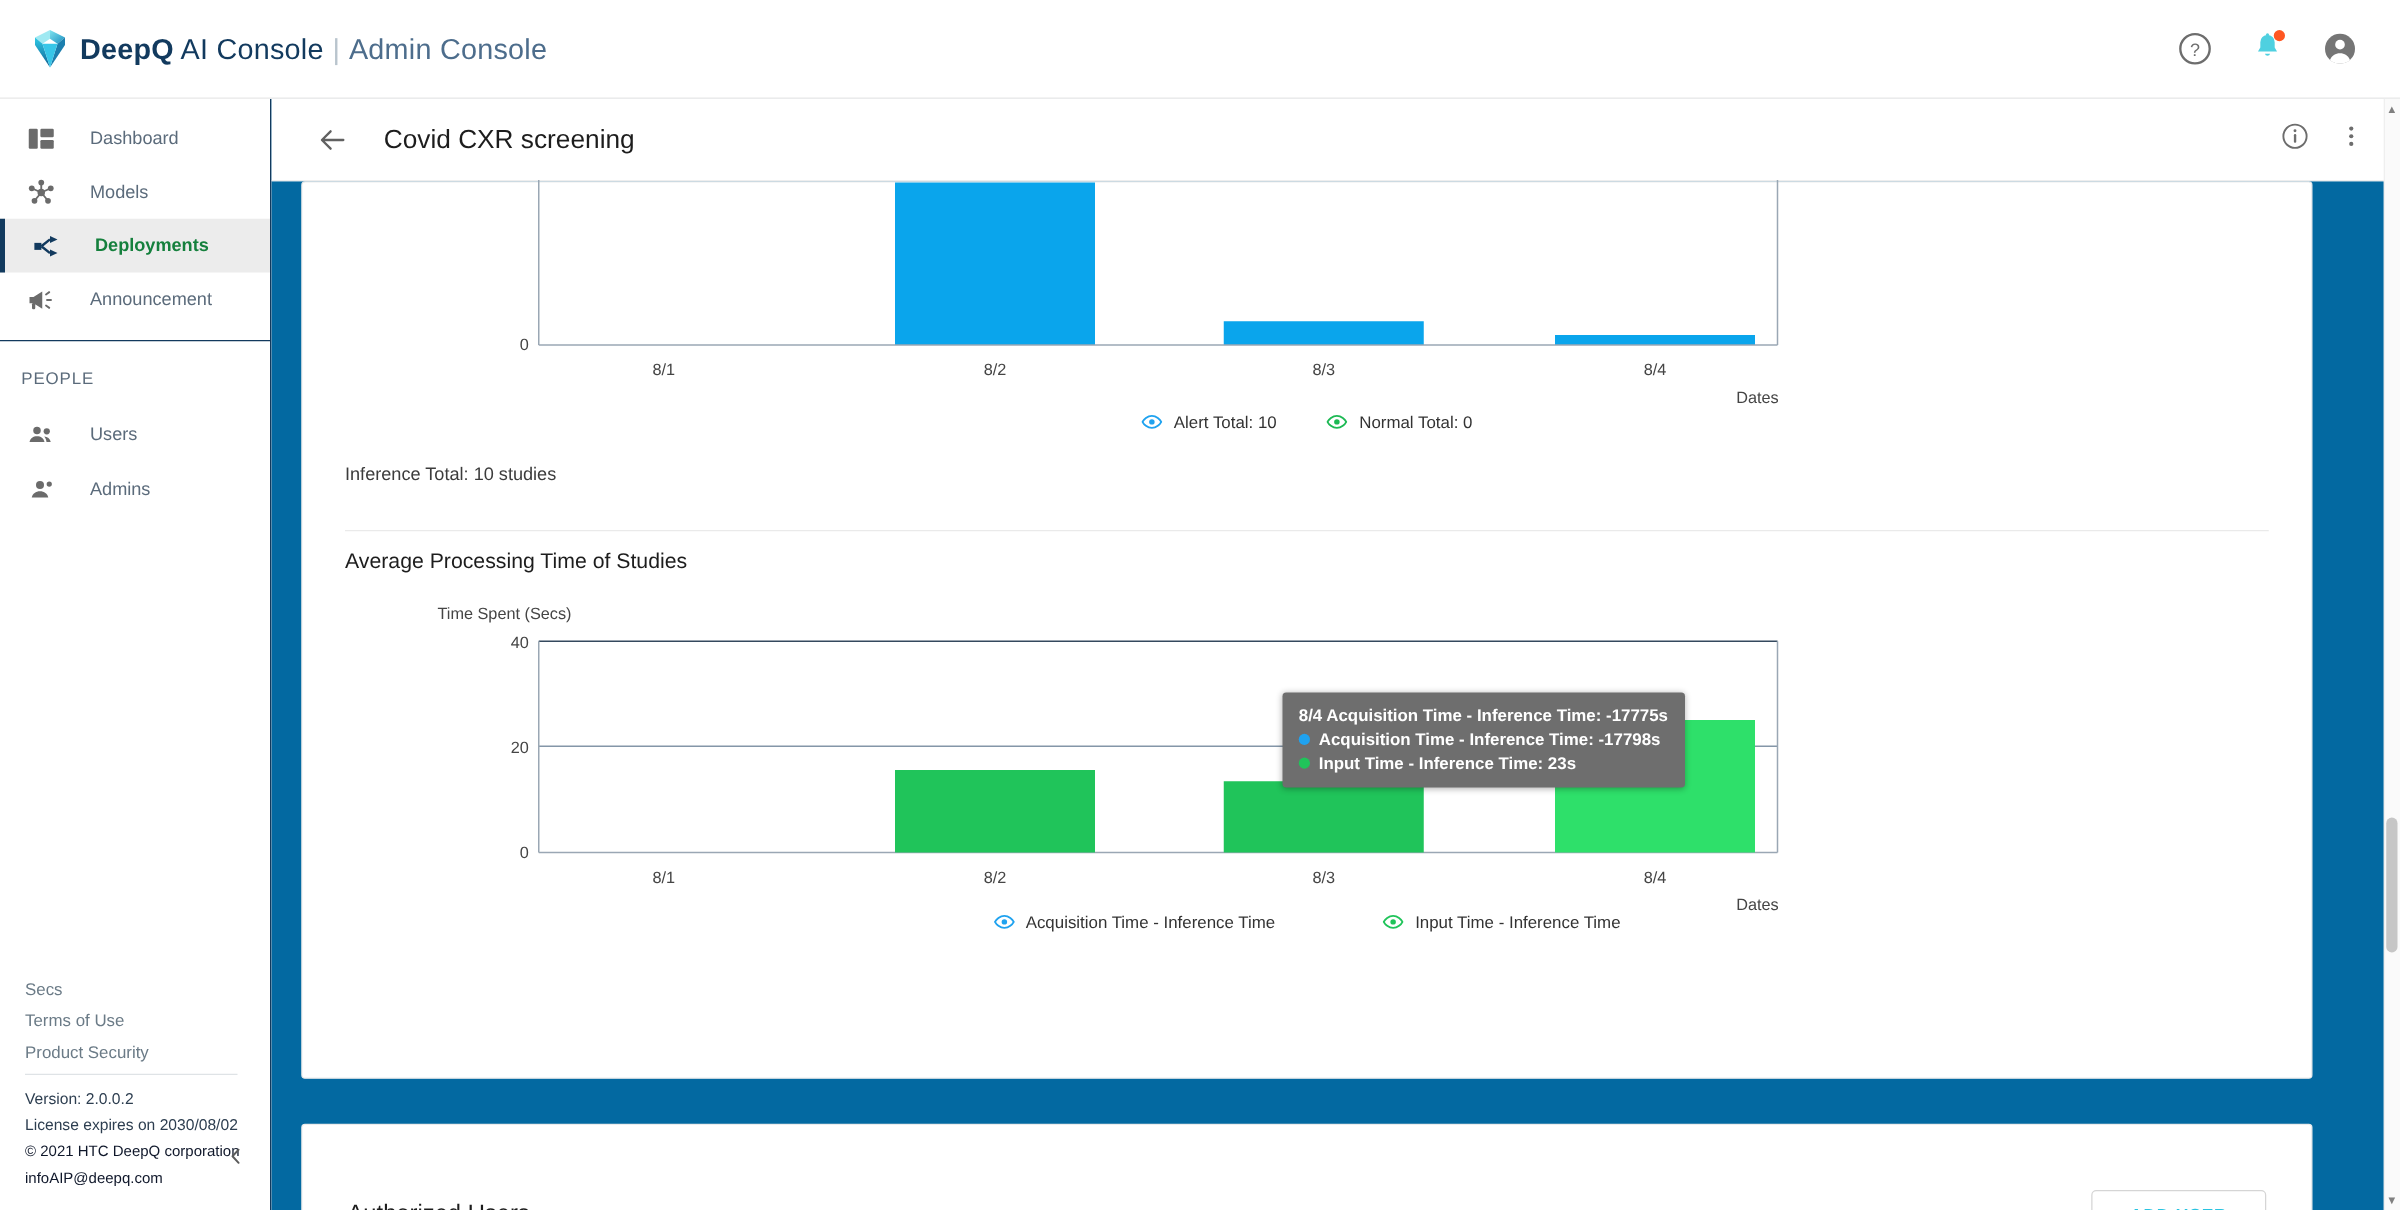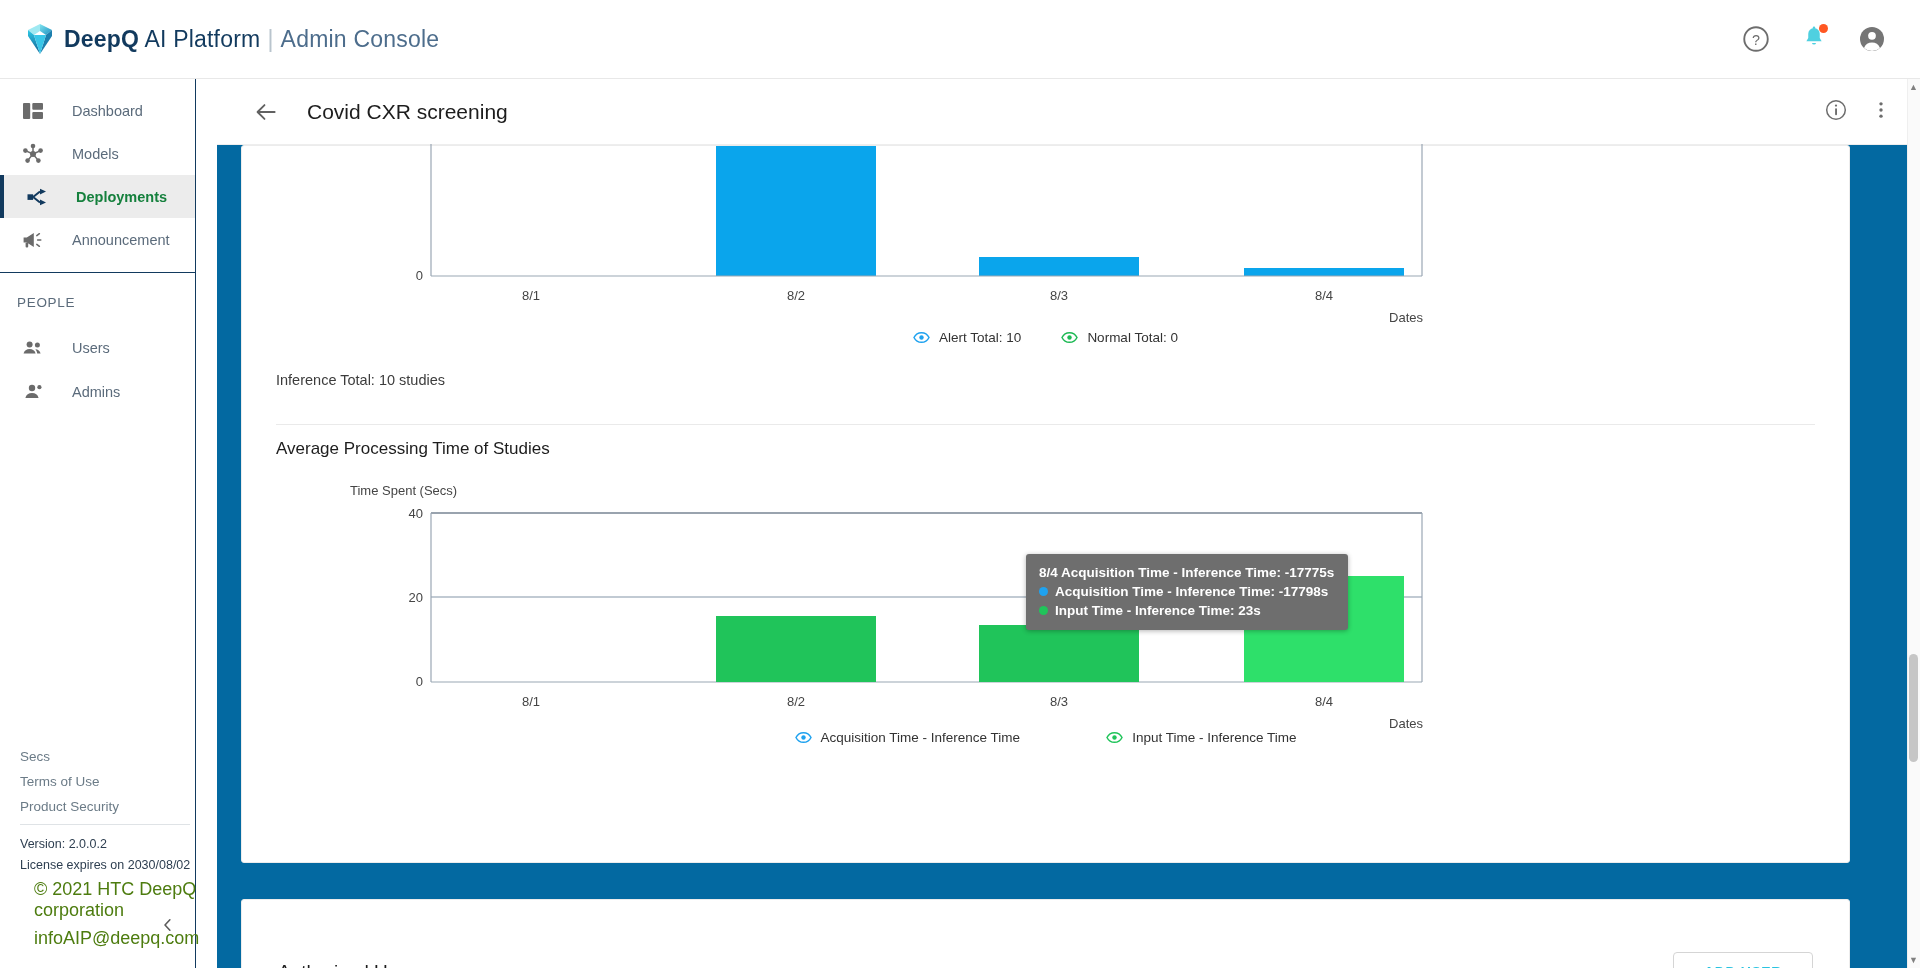--- a/index.html
+++ b/index.html
@@ -28,21 +28,21 @@
     margin-left: auto; display: flex; align-items: center; gap: 28px; margin-right: 33px;
   }
   .ticon { position: relative; width: 30px; height: 30px; cursor: pointer; }
   .badge-dot {
     position: absolute; top: 0px; right: 1px; width: 9px; height: 9px;
     border-radius: 50%; background: #ff5722;
   }
 
   
   .sidebar {
-    position: absolute; top: 79px; left: 0; width: 196px; height: 889px;
+    position: absolute; top: 79px; left: 0; width: 217px; height: 889px;
     background: #ffffff; border-right: 1px solid #123a5e; z-index: 20;
   }
   .nav-group { padding-top: 10px; }
   .nav-item {
     display: flex; align-items: center; height: 43px; padding-left: 20px;
     cursor: pointer; position: relative; color: #5b6b7b; font-size: 14.5px;
   }
   .nav-item .nav-label { margin-left: 26px; }
   .nav-item.active { background: #ececec; color: #15803d; font-weight: bold; padding-left: 24px; }
   .nav-item.active::before {
@@ -53,21 +53,21 @@
   .section-label {
     font-size: 13.5px; color: #5b6b7b; letter-spacing: .7px;
     padding: 22px 0 16px 17px;
   }
   .people-item { height: 44px; }
 
   .side-footer { position: absolute; left: 0; bottom: 0; width: 217px; padding-left: 20px; padding-bottom: 12px; }
   .sf-link { font-size: 13.5px; color: #6b7b87; margin-bottom: 10px; cursor: pointer; }
   .sf-rule { width: 170px; height: 1px; background: #dfe3e6; margin: 9px 0 12px 0; }
   .sf-ver { font-size: 12.5px; color: #2d3e50; margin-bottom: 7px; }
-  .sf-sm { font-size: 18px; color: #4d7c0f; margin-bottom: 7px; margin-left: 14px; }
+  .sf-sm { font-size: 12px; color: #0f172a; margin-bottom: 7px; }
   .collapse-btn {
     position: absolute; right: 14px; bottom: 30px; width: 26px; height: 26px;
     display: flex; align-items: center; justify-content: center; cursor: pointer;
   }
 
   
   .main {
     position: absolute; top: 79px; left: 217px; width: 1703px; height: 889px;
     background: #0369a1; overflow: hidden;
   }
@@ -144,21 +144,21 @@
           </linearGradient>
         </defs>
         <path d="M13 1 L25 7 L19 12 L13 8 Z" fill="url(#gemA)"></path>
         <path d="M13 1 L1 7 L7 12 L13 8 Z" fill="#9fe9f2"></path>
         <path d="M1 7 L7 12 L13 31 L1 13 Z" fill="url(#gemB)"></path>
         <path d="M25 7 L19 12 L13 31 L25 13 Z" fill="#1c7fae"></path>
         <path d="M7 12 L19 12 L13 31 Z" fill="#37c6e8"></path>
       </svg>
     </span>
     <span class="brand-text">
-      <span class="brand-deepq">DeepQ</span><span class="brand-aip"> AI Platform</span><span class="brand-sep">|</span><span class="brand-admin">Admin Console</span>
+      <span class="brand-deepq">DeepQ</span><span class="brand-aip"> AI Console</span><span class="brand-sep">|</span><span class="brand-admin">Admin Console</span>
     </span>
   </div>
 
   <div class="topbar-right">
     <span class="ticon">
       <svg width="30" height="30" viewBox="0 0 24 24">
         <circle cx="12" cy="12" r="9.4" fill="none" stroke="#6d6d6d" stroke-width="1.5"></circle>
         <text x="12" y="16.4" font-size="11.5" fill="#6d6d6d" text-anchor="middle" font-family="Liberation Sans, sans-serif">?</text>
       </svg>
     </span>

